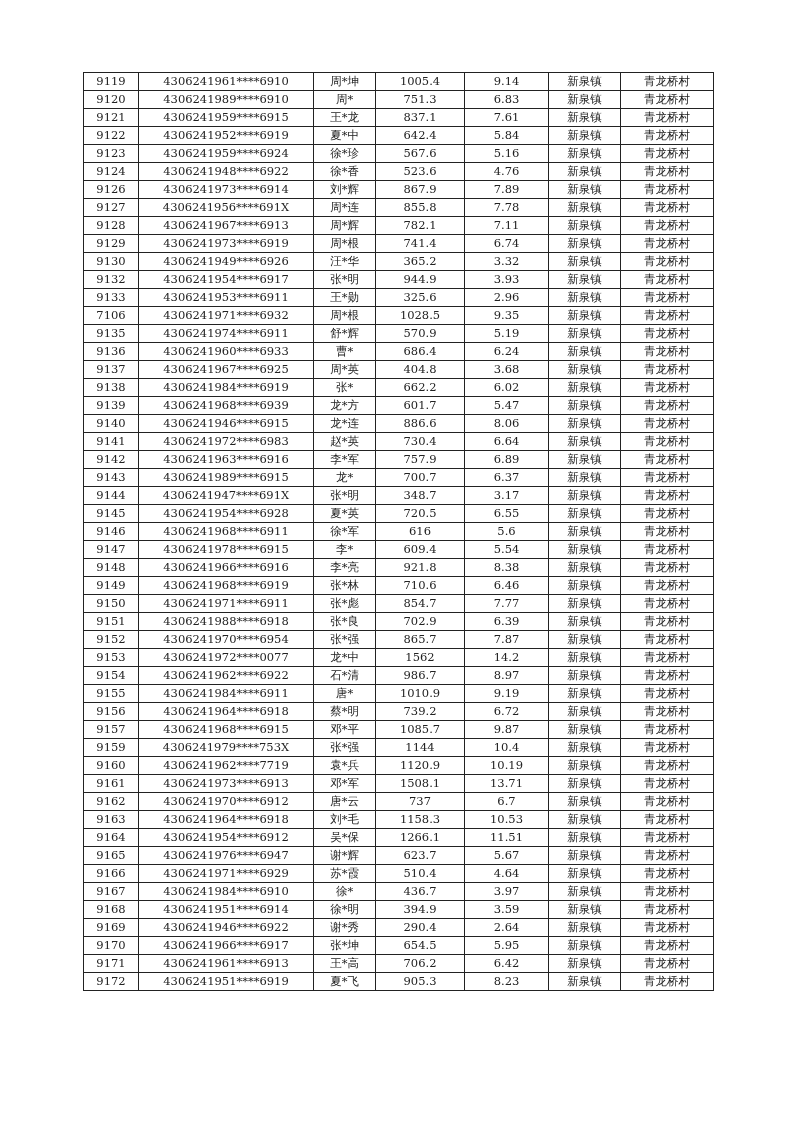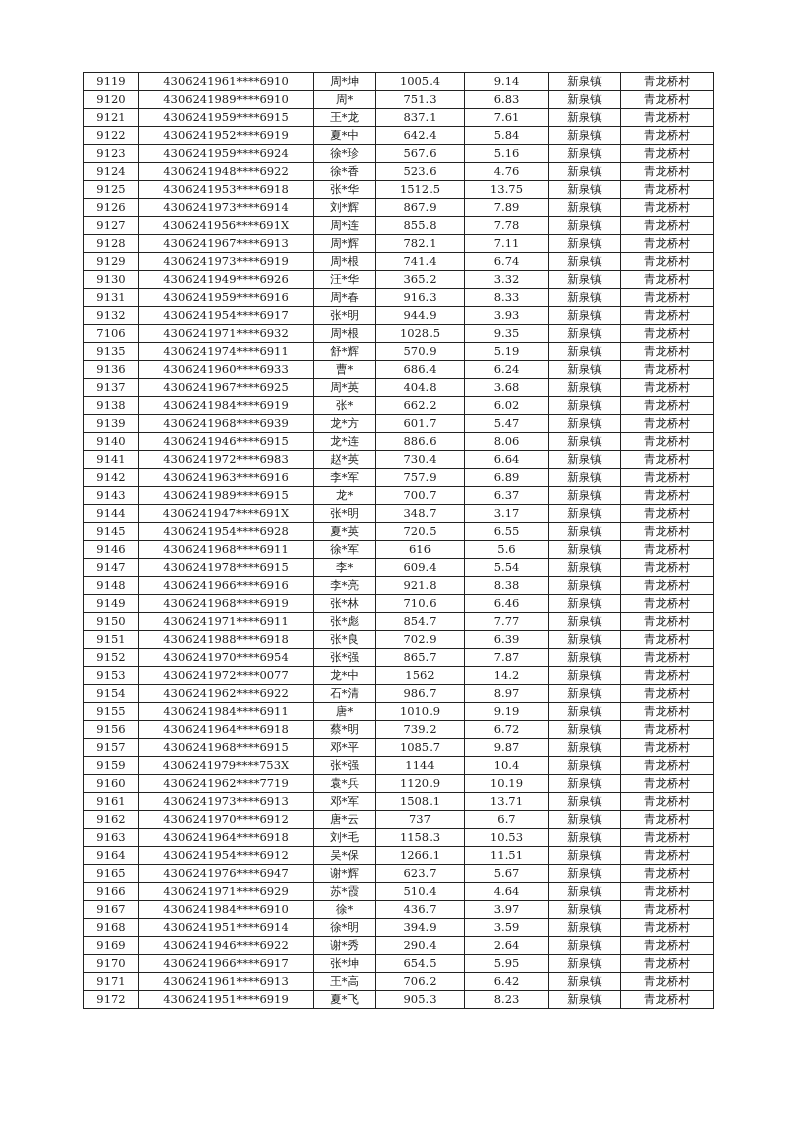--- a/index.html
+++ b/index.html
@@ -97,29 +97,20 @@
         <tr>
           <td>9124</td>
           <td>4306241948****6922</td>
           <td>徐*香</td>
           <td>523.6</td>
           <td>4.76</td>
           <td>新泉镇</td>
           <td>青龙桥村</td>
         </tr>
         <tr>
-          <td>9125</td>
-          <td>4306241953****6918</td>
-          <td>张*华</td>
-          <td>1512.5</td>
-          <td>13.75</td>
-          <td>新泉镇</td>
-          <td>青龙桥村</td>
-        </tr>
-        <tr>
           <td>9126</td>
           <td>4306241973****6914</td>
           <td>刘*辉</td>
           <td>867.9</td>
           <td>7.89</td>
           <td>新泉镇</td>
           <td>青龙桥村</td>
         </tr>
         <tr>
           <td>9127</td>
@@ -151,38 +142,38 @@
         <tr>
           <td>9130</td>
           <td>4306241949****6926</td>
           <td>汪*华</td>
           <td>365.2</td>
           <td>3.32</td>
           <td>新泉镇</td>
           <td>青龙桥村</td>
         </tr>
         <tr>
-          <td>9131</td>
-          <td>4306241959****6916</td>
-          <td>周*春</td>
-          <td>916.3</td>
-          <td>8.33</td>
-          <td>新泉镇</td>
-          <td>青龙桥村</td>
-        </tr>
-        <tr>
           <td>9132</td>
           <td>4306241954****6917</td>
           <td>张*明</td>
           <td>944.9</td>
           <td>3.93</td>
           <td>新泉镇</td>
           <td>青龙桥村</td>
         </tr>
         <tr>
+          <td>9133</td>
+          <td>4306241953****6911</td>
+          <td>王*勋</td>
+          <td>325.6</td>
+          <td>2.96</td>
+          <td>新泉镇</td>
+          <td>青龙桥村</td>
+        </tr>
+        <tr>
           <td>7106</td>
           <td>4306241971****6932</td>
           <td>周*根</td>
           <td>1028.5</td>
           <td>9.35</td>
           <td>新泉镇</td>
           <td>青龙桥村</td>
         </tr>
         <tr>
           <td>9135</td>

